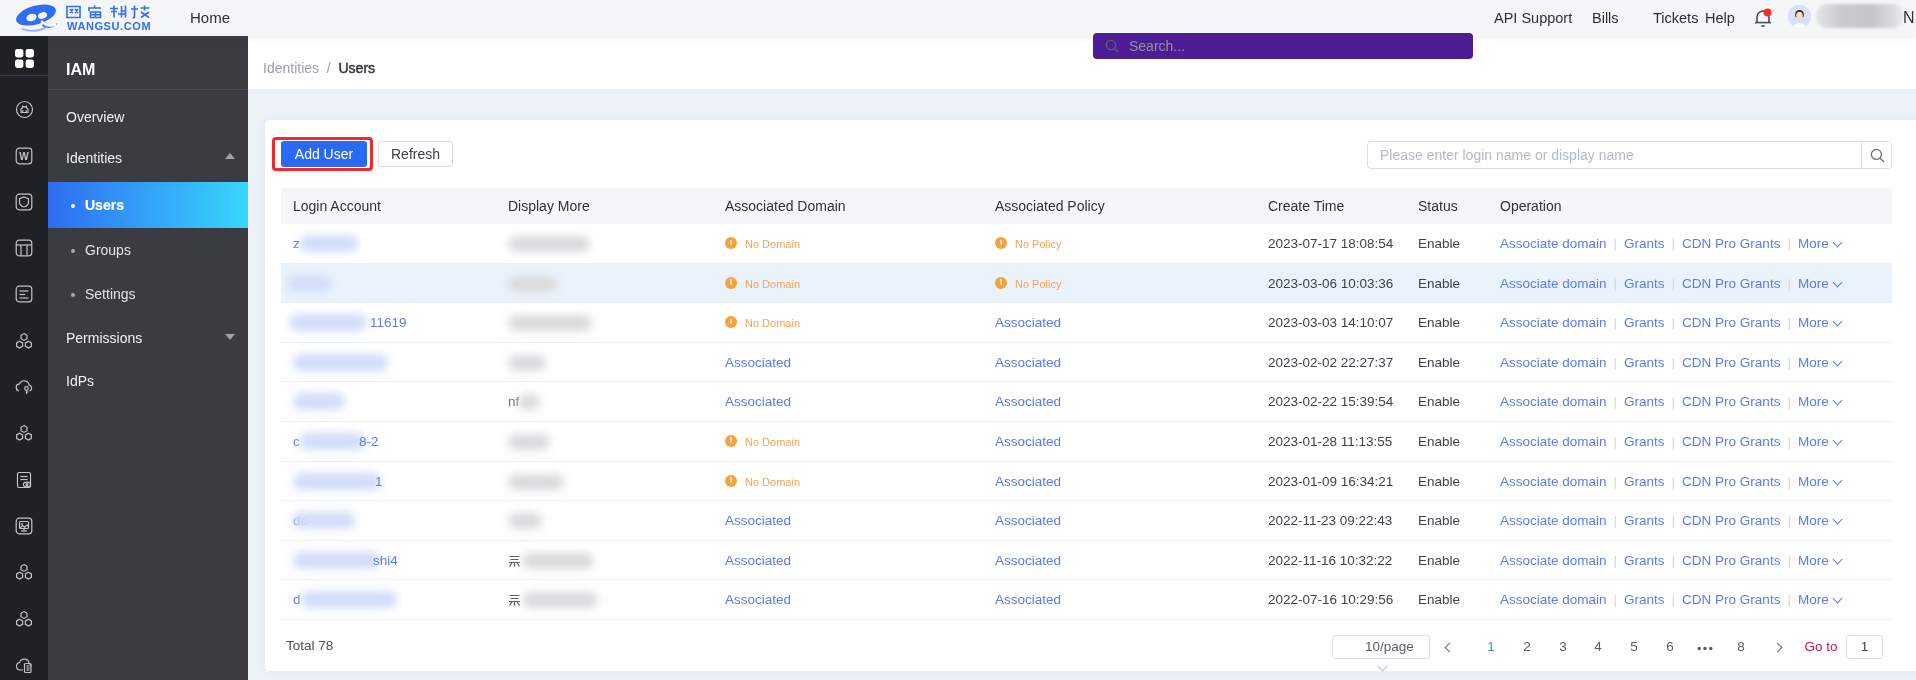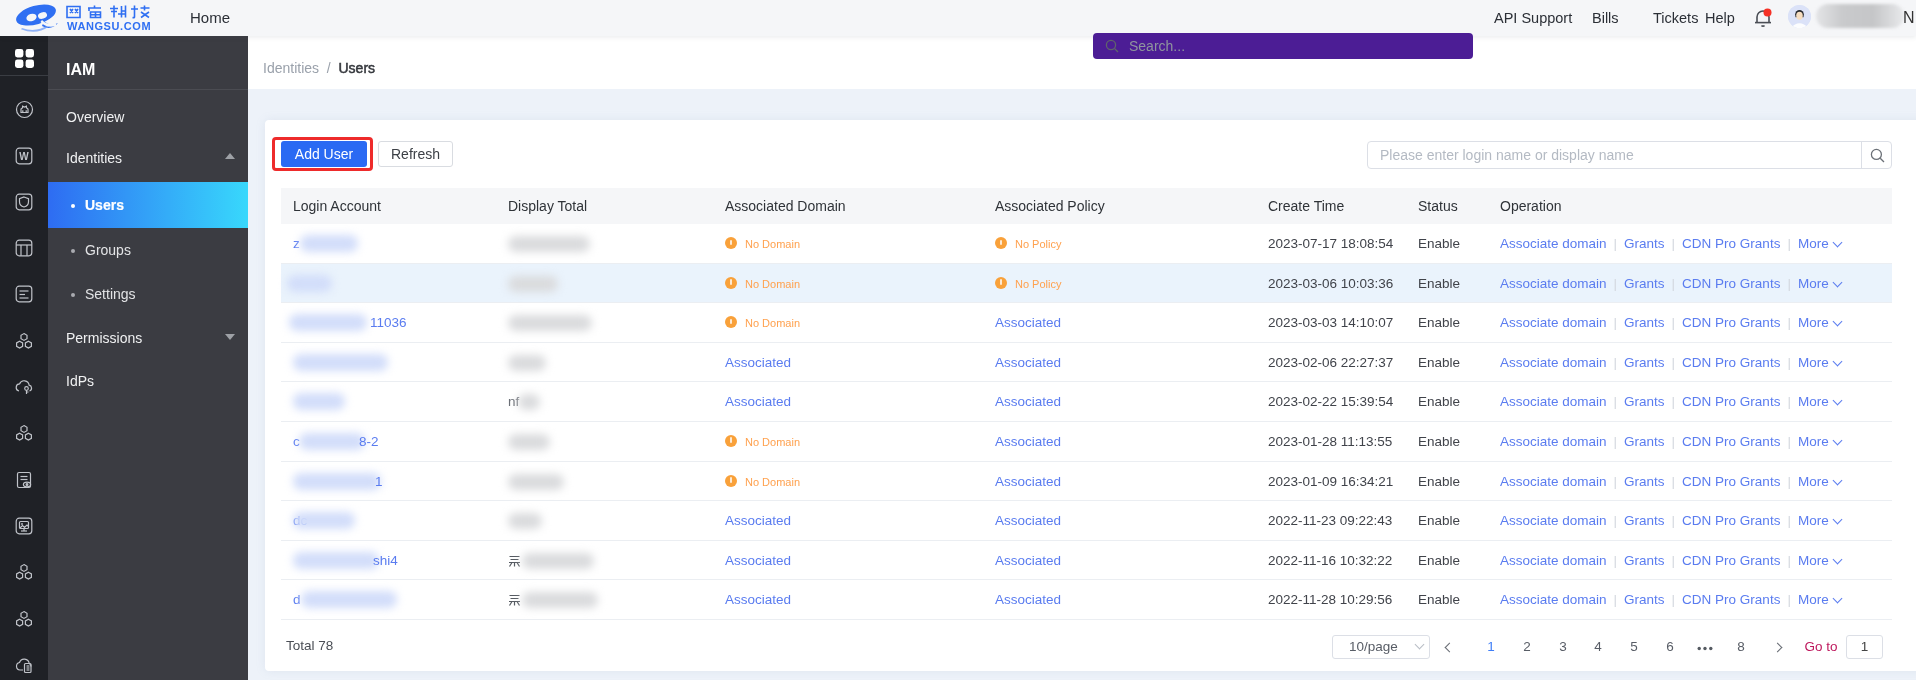--- a/index.html
+++ b/index.html
@@ -67,21 +67,21 @@
 .sep { color:#d3d7de; margin:0 7px; }
 .blob { position:absolute; border-radius:8px; filter:blur(4px); }
 .blob.blue { background:#d2ddfa; }
 .blob.grey { background:#dadbdd; }
 .carrow { display:inline-block; width:7px; height:7px; border-right:1.5px solid #5a7cf0; border-bottom:1.5px solid #5a7cf0; transform:rotate(45deg); vertical-align:2px; margin-left:5px; }
 
 
 #pg { position:absolute; left:0; top:432px; width:1611px; height:51px; }
 #total { position:absolute; left:5px; top:0; line-height:51px; font-size:13.5px; color:#4a4e55; }
 .pgitem { position:absolute; top:15px; height:24px; line-height:24px; font-size:13.5px; color:#585d66; text-align:center; }
-#ppsel { position:absolute; left:1051px; top:15px; width:98px; height:24px; border:1px solid #dcdfe6; border-radius:3px; color:#585d66; font-size:13.5px; line-height:22px; padding-left:16px; }
+#ppsel { position:absolute; left:1051px; top:15px; width:98px; height:24px; border:1px solid #dcdfe6; border-radius:3px; color:#585d66; font-size:13.5px; line-height:22px; padding-left:32px; }
 #goto-in { position:absolute; left:1565px; top:15px; width:37px; height:24px; border:1px solid #dcdfe6; border-radius:3px; text-align:center; line-height:22px; font-size:13.5px; color:#444; }
 .chev { display:inline-block; width:7px; height:7px; border-right:1.5px solid #666b73; border-bottom:1.5px solid #666b73; }
 .chev.l { transform:rotate(135deg); }
 .chev.r { transform:rotate(-45deg); }
 </style>
 </head>
 <body>
 
 <div id="topbar">
   <div id="logo">
@@ -257,21 +257,21 @@
       <svg width="15" height="15" viewBox="0 0 15 15">
           <circle cx="6.4" cy="6.4" r="5" fill="none" stroke="#6b7077" stroke-width="1.3"></circle>
           <line x1="10.2" y1="10.2" x2="14" y2="14" stroke="#6b7077" stroke-width="1.3"></line>
         </svg>
     </span>
   </div>
 
   <div id="tbl">
     <div id="thead">
       <div class="hc col1">Login Account</div>
-      <div class="hc col2">Display Total</div>
+      <div class="hc col2">Display More</div>
       <div class="hc col3">Associated Domain</div>
       <div class="hc col4">Associated Policy</div>
       <div class="hc col5" style="color:#2f3338;">Create Time</div>
       <div class="hc col6" style="color:#2f3338;">Status</div>
       <div class="hc col7">Operation</div>
     </div>
     <div id="rows">
         <div class="row">
           <div class="c col1 lnk">z<span class="blob blue" style="left:7px;top:11px;width:58px;height:17px;"></span></div>
           <div class="c col2" style="color:#6a6e75;">
@@ -292,41 +292,41 @@
           </div>
           <div class="c col3"><span class="warn"></span><span class="nod">No Domain</span></div>
           <div class="c col4"><span class="warn"></span><span class="nod">No Policy</span></div>
           <div class="c col5">2023-03-06 10:03:36</div>
           <div class="c col6">Enable</div>
           <div class="c col7 lnk">Associate domain<span class="sep">|</span>Grants<span class="sep">|</span>CDN Pro Grants<span class="sep">|</span>More<span class="carrow"></span></div>
         </div>
         <div class="row">
           <div class="c col1 lnk">
             <span class="blob blue" style="left:-4px;top:11px;width:78px;height:17px;"></span>
-            <span style="white-space:nowrap;position:absolute;left:77px;top:0;">11036</span>
+            <span style="white-space:nowrap;position:absolute;left:77px;top:0;">11619</span>
           </div>
           <div class="c col2" style="color:#6a6e75;">
             <span class="blob grey" style="left:0px;top:12px;width:84px;height:16px;"></span>
           </div>
           <div class="c col3"><span class="warn"></span><span class="nod">No Domain</span></div>
           <div class="c col4"><span class="assoc">Associated</span></div>
           <div class="c col5">2023-03-03 14:10:07</div>
           <div class="c col6">Enable</div>
           <div class="c col7 lnk">Associate domain<span class="sep">|</span>Grants<span class="sep">|</span>CDN Pro Grants<span class="sep">|</span>More<span class="carrow"></span></div>
         </div>
         <div class="row">
           <div class="c col1 lnk">
             <span class="blob blue" style="left:0px;top:11px;width:95px;height:17px;"></span>
           </div>
           <div class="c col2" style="color:#6a6e75;">
             <span class="blob grey" style="left:0px;top:12px;width:38px;height:16px;"></span>
           </div>
           <div class="c col3"><span class="assoc">Associated</span></div>
           <div class="c col4"><span class="assoc">Associated</span></div>
-          <div class="c col5">2023-02-06 22:27:37</div>
+          <div class="c col5">2023-02-02 22:27:37</div>
           <div class="c col6">Enable</div>
           <div class="c col7 lnk">Associate domain<span class="sep">|</span>Grants<span class="sep">|</span>CDN Pro Grants<span class="sep">|</span>More<span class="carrow"></span></div>
         </div>
         <div class="row">
           <div class="c col1 lnk">
             <span class="blob blue" style="left:0px;top:11px;width:52px;height:17px;"></span>
           </div>
           <div class="c col2" style="color:#6a6e75;">nf<span class="blob grey" style="left:10px;top:12px;width:22px;height:16px;"></span></div>
           <div class="c col3"><span class="assoc">Associated</span></div>
           <div class="c col4"><span class="assoc">Associated</span></div>
@@ -388,21 +388,21 @@
         </div>
         <div class="row">
           <div class="c col1 lnk">d<span class="blob blue" style="left:8px;top:11px;width:96px;height:17px;"></span></div>
           <div class="c col2" style="color:#6a6e75;"><svg width="13" height="13" viewBox="0 0 13 13" style="vertical-align:-2px;">
               <g stroke="#555a61" stroke-width="1.2" fill="none">
                 <path d="M1.5 2.5 h10 M2.5 5.5 h8 M1 8.5 h11 M4 8.5 l-2.5 4 M6.5 8.5 v4 M9 8.5 l2.5 4"></path>
               </g>
             </svg><span class="blob grey" style="left:14px;top:12px;width:76px;height:16px;"></span></div>
           <div class="c col3"><span class="assoc">Associated</span></div>
           <div class="c col4"><span class="assoc">Associated</span></div>
-          <div class="c col5">2022-11-28 10:29:56</div>
+          <div class="c col5">2022-07-16 10:29:56</div>
           <div class="c col6">Enable</div>
           <div class="c col7 lnk">Associate domain<span class="sep">|</span>Grants<span class="sep">|</span>CDN Pro Grants<span class="sep">|</span>More<span class="carrow"></span></div>
         </div>
       </div>
     <div id="pg">
       <div id="total">Total 78</div>
       <div id="ppsel">10/page <span class="chev" style="transform:rotate(45deg);border-color:#b8bdc5;margin-left:14px;vertical-align:3px;"></span></div>
       <div class="pgitem" style="left:1154px;width:28px;"><span class="chev l"></span></div>
       <div class="pgitem" style="left:1196px;width:28px;color:#3f7ef7;">1</div>
       <div class="pgitem" style="left:1232px;width:28px;">2</div>

